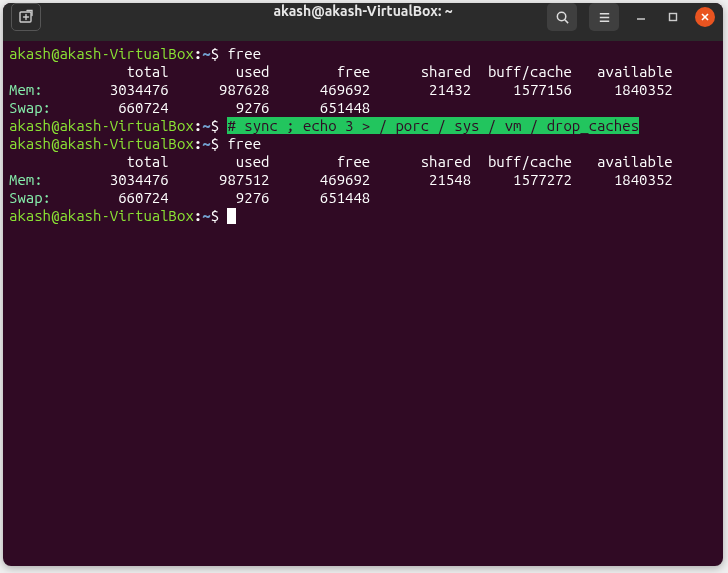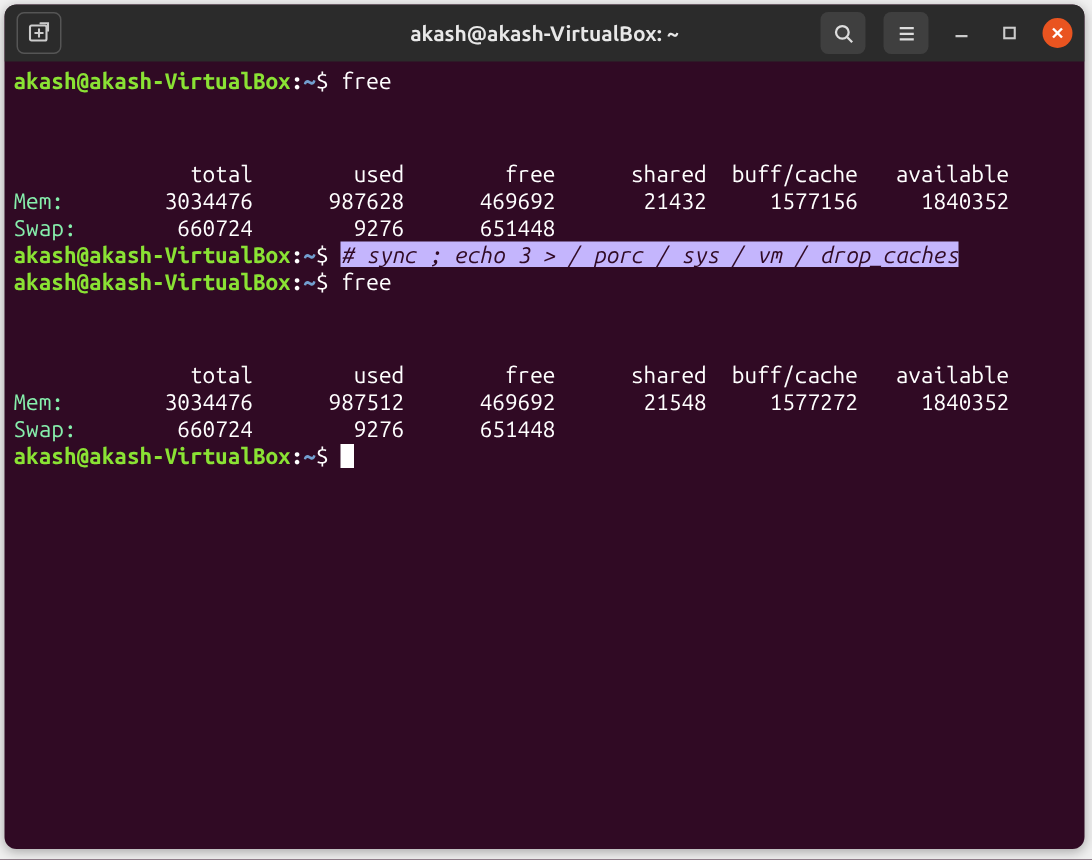--- a/index.html
+++ b/index.html
@@ -18,21 +18,21 @@
     border-radius: 8px;
     overflow: hidden;
     box-shadow: 0 2px 8px rgba(0,0,0,0.3);
     display: flex;
     flex-direction: column;
   }
   .titlebar {
     height: 38px;
     background: #2b2b2b;
     display: flex;
-    align-items: center;
+    align-items: flex-start;
     padding: 0 8px;
     color: #d8d8d8;
     font-family: 'Ubuntu', sans-serif;
     font-size: 14px;
     position: relative;
   }
   .titlebar-left {
     display: flex;
     align-items: center;
     gap: 6px;
@@ -91,27 +91,27 @@
   .terminal {
     flex: 1;
     padding: 4px 6px;
     font-size: 15px;
     line-height: 18px;
     color: #ffffff;
     white-space: pre;
     font-family: 'Ubuntu Mono', 'DejaVu Sans Mono', monospace;
     overflow: hidden;
   }
-  .prompt-user { color: #8ae234; font-weight: bold; }
+  .prompt-user { color: #8ae234; font-weight: normal; }
   .prompt-colon { color: #ffffff; font-weight: bold;}
   .prompt-path { color: #729fcf; font-weight: bold; }
   .prompt-dollar { color: #ffffff; }
   .cmd { color: #ffffff; }
-  .highlight { background: #c4b5fd; color: #300a24; font-style: italic; }
-  .hdr { color: #ffffff; margin-top: 44px; }
+  .highlight { background: #22c55e; color: #300a24; }
+  .hdr { color: #ffffff; }
   .row-label { color: #86efac; }
   .cursor {
     display: inline-block;
     width: 9px;
     height: 16px;
     background: #ffffff;
     vertical-align: text-bottom;
   }
   .line { display: block; }
 </style>

